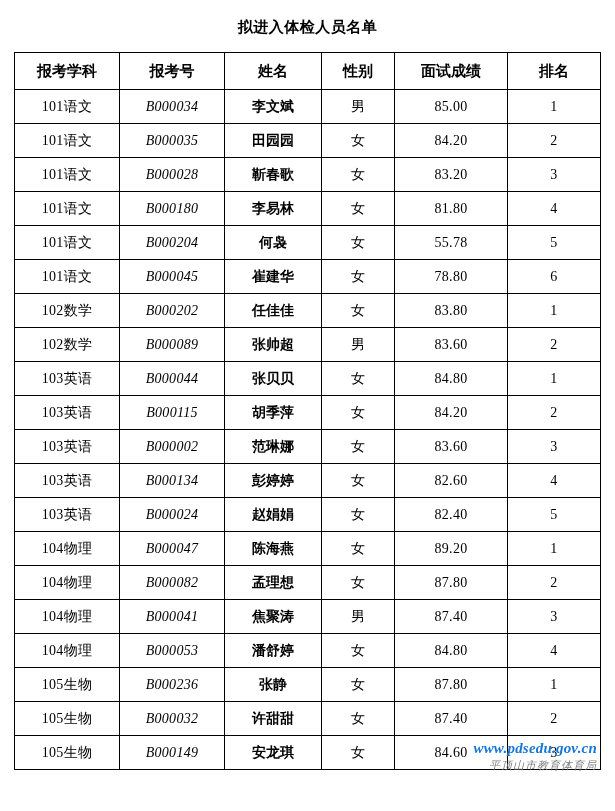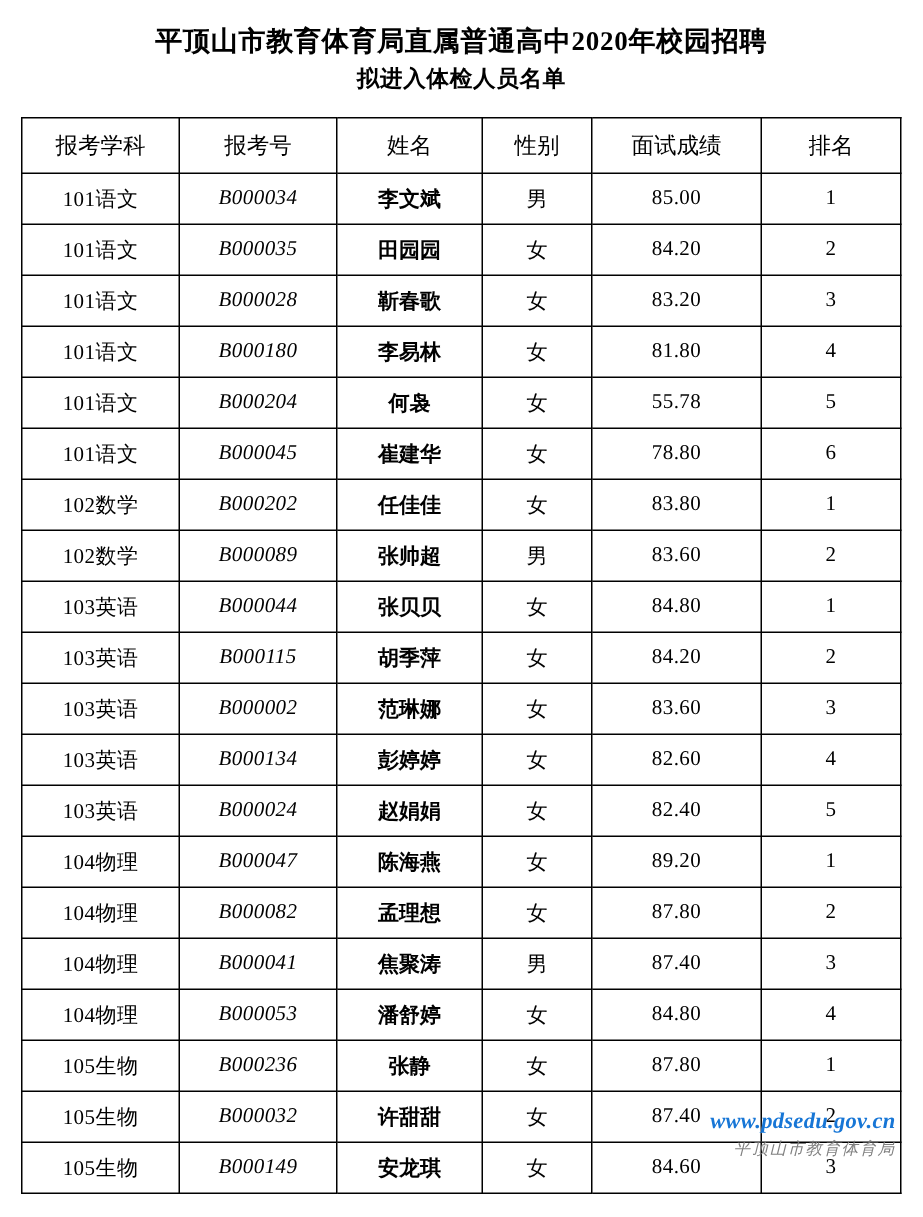--- a/index.html
+++ b/index.html
@@ -50,21 +50,21 @@
   table.roster th, table.roster td {
     border: 1px solid #000000;
     text-align: center;
     vertical-align: middle;
     padding: 0;
     height: 33px;
     font-size: 14px;
     font-family: "Liberation Serif", "DejaVu Serif", serif;
   }
   table.roster th {
-    font-weight: normal;
+    font-weight: bold;
     font-size: 15px;
     height: 36px;
   }
   td.col-subject { width: 104px; }
   td.col-id { width: 104px; font-style: italic; }
   td.col-name { width: 96px; }
   td.col-gender { width: 72px; }
   td.col-score { width: 112px; }
   td.col-rank { width: 92px; }
   th.col-subject { width: 104px; }
@@ -116,21 +116,20 @@
     background: #ffffff;
     pointer-events: none;
   }
 </style>
 </head>
 <body>
 
 <div class="page">
 
   <div class="title-block">
-    <div class="title-line">平顶山市教育体育局直属普通高中2020年校园招聘</div>
     <div class="title-line-2">拟进入体检人员名单</div>
   </div>
 
   <table class="roster">
     <thead>
       <tr>
         <th class="col-subject">报考学科</th>
         <th class="col-id">报考号</th>
         <th class="col-name">姓名</th>
         <th class="col-gender">性别</th>

